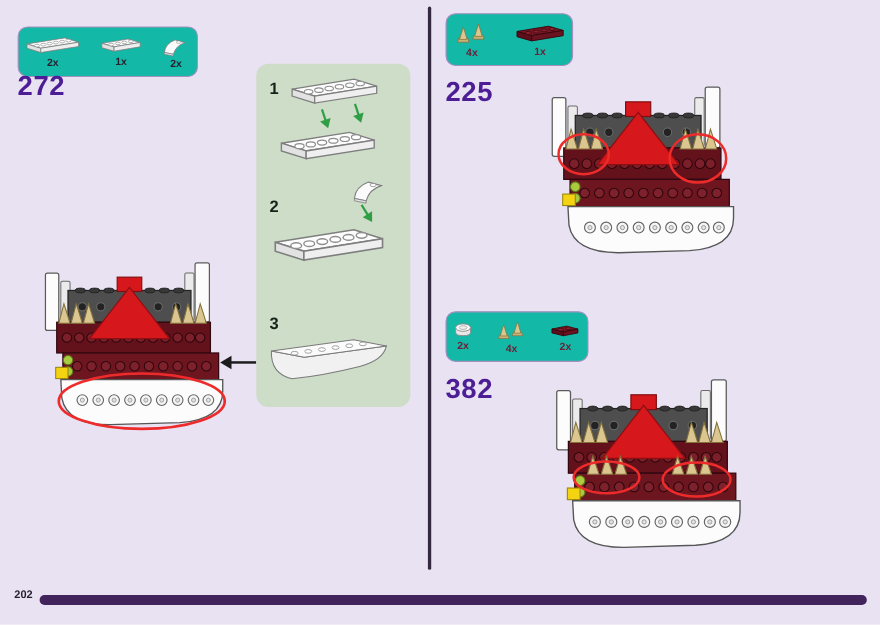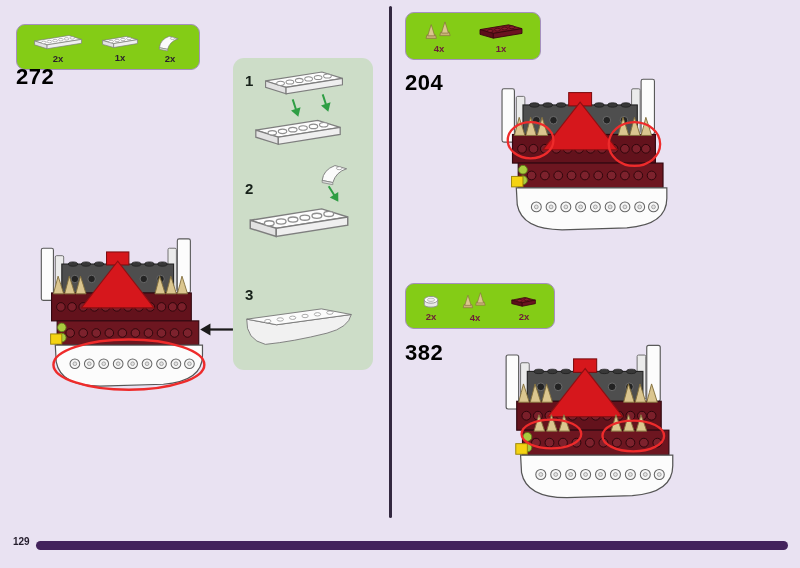--- a/index.html
+++ b/index.html
@@ -1,27 +1,27 @@
 <!DOCTYPE html>
 <html><head>
 <meta charset="utf-8">
 <style>
   *{margin:0;padding:0;box-sizing:border-box}
   html,body{width:800px;height:568px}
   .page{position:relative;width:800px;height:568px;background:#e9e2f2;
         font-family:"Liberation Sans",sans-serif;overflow:hidden}
   .divider{position:absolute;left:389px;top:6px;width:2.5px;height:512px;
            background:#332840;border-radius:2px}
-  .parts-box{position:absolute;display:inline-flex;align-items:center;gap:18px;
-             background:#84cc16;border:1.4px solid #a590bf;border-radius:9px;
-             padding:7px 16px 5px}
+  .parts-box{position:absolute;display:inline-flex;align-items:flex-start;gap:18px;
+             background:#14b8a6;border:1.4px solid #a590bf;border-radius:9px;
+             padding:7px 6px 5px}
   .part{display:flex;flex-direction:column;align-items:center;gap:2px}
   .count{font-size:9.5px;font-weight:700;color:#2a1f2e;line-height:1}
   .count.maroon{color:#6d2038}
-  .step-num{position:absolute;font-size:22px;font-weight:800;color:#000000;
+  .step-num{position:absolute;font-size:25px;font-weight:800;color:#4c1d95;
             letter-spacing:.5px}
   .green-panel{position:absolute;left:233px;top:58px;width:140px;height:312px;
                background:#cdddc8;border-radius:11px}
   .green-panel svg{position:absolute}
   .substep-num{position:absolute;font-size:15px;font-weight:800;color:#17211a}
   .model{position:absolute}
   .page-num{position:absolute;left:13px;top:536px;font-size:10px;font-weight:700;
             color:#241d2c}
   .progress{position:absolute;left:36px;top:541px;width:752px;height:9px;
             border-radius:5px;background:#43235c}
@@ -269,21 +269,21 @@
       </svg>
       <span class="count maroon">4x</span>
     </div>
     <div class="part">
       <svg width="46" height="21" viewBox="0 0 48 22">
           <use href="#p4r"></use>
         </svg>
       <span class="count maroon">1x</span>
     </div>
   </div>
-  <div class="step-num" style="left:405px;top:70px">204</div>
+  <div class="step-num" style="left:405px;top:70px">225</div>
 
   <svg class="model" style="left:478px;top:64px" width="210" height="181" viewBox="0 0 220 190">
     <use href="#chest"></use>
     <ellipse cx="55" cy="80" rx="24" ry="19" fill="none" stroke="#ee2b2b" stroke-width="2.4"></ellipse>
     <ellipse cx="164" cy="84" rx="27" ry="23" fill="none" stroke="#ee2b2b" stroke-width="2.4"></ellipse>
   </svg>
 
   <div class="parts-box" style="left:405px;top:283px;gap:20px">
     <div class="part">
       <svg width="18" height="17" viewBox="0 0 16 15">
@@ -314,16 +314,16 @@
       <path d="M67,105 Q70,95 72,88 Q75,96 78,105 Z"></path>
       <path d="M80,105 Q83,95 85,88 Q88,96 91,105 Z"></path>
       <path d="M134,105 Q137,95 139,88 Q142,96 145,105 Z"></path>
       <path d="M147,105 Q150,95 152,88 Q155,96 158,105 Z"></path>
       <path d="M160,105 Q163,95 165,88 Q168,96 171,105 Z"></path>
     </g>
     <ellipse cx="72" cy="108" rx="31" ry="15" fill="none" stroke="#ee2b2b" stroke-width="2.4"></ellipse>
     <ellipse cx="157" cy="110" rx="32" ry="16" fill="none" stroke="#ee2b2b" stroke-width="2.4"></ellipse>
   </svg>
 
-  <span class="page-num">129</span>
+  <span class="page-num">202</span>
   <div class="progress"></div>
 
 </div>
 
 </body></html>

